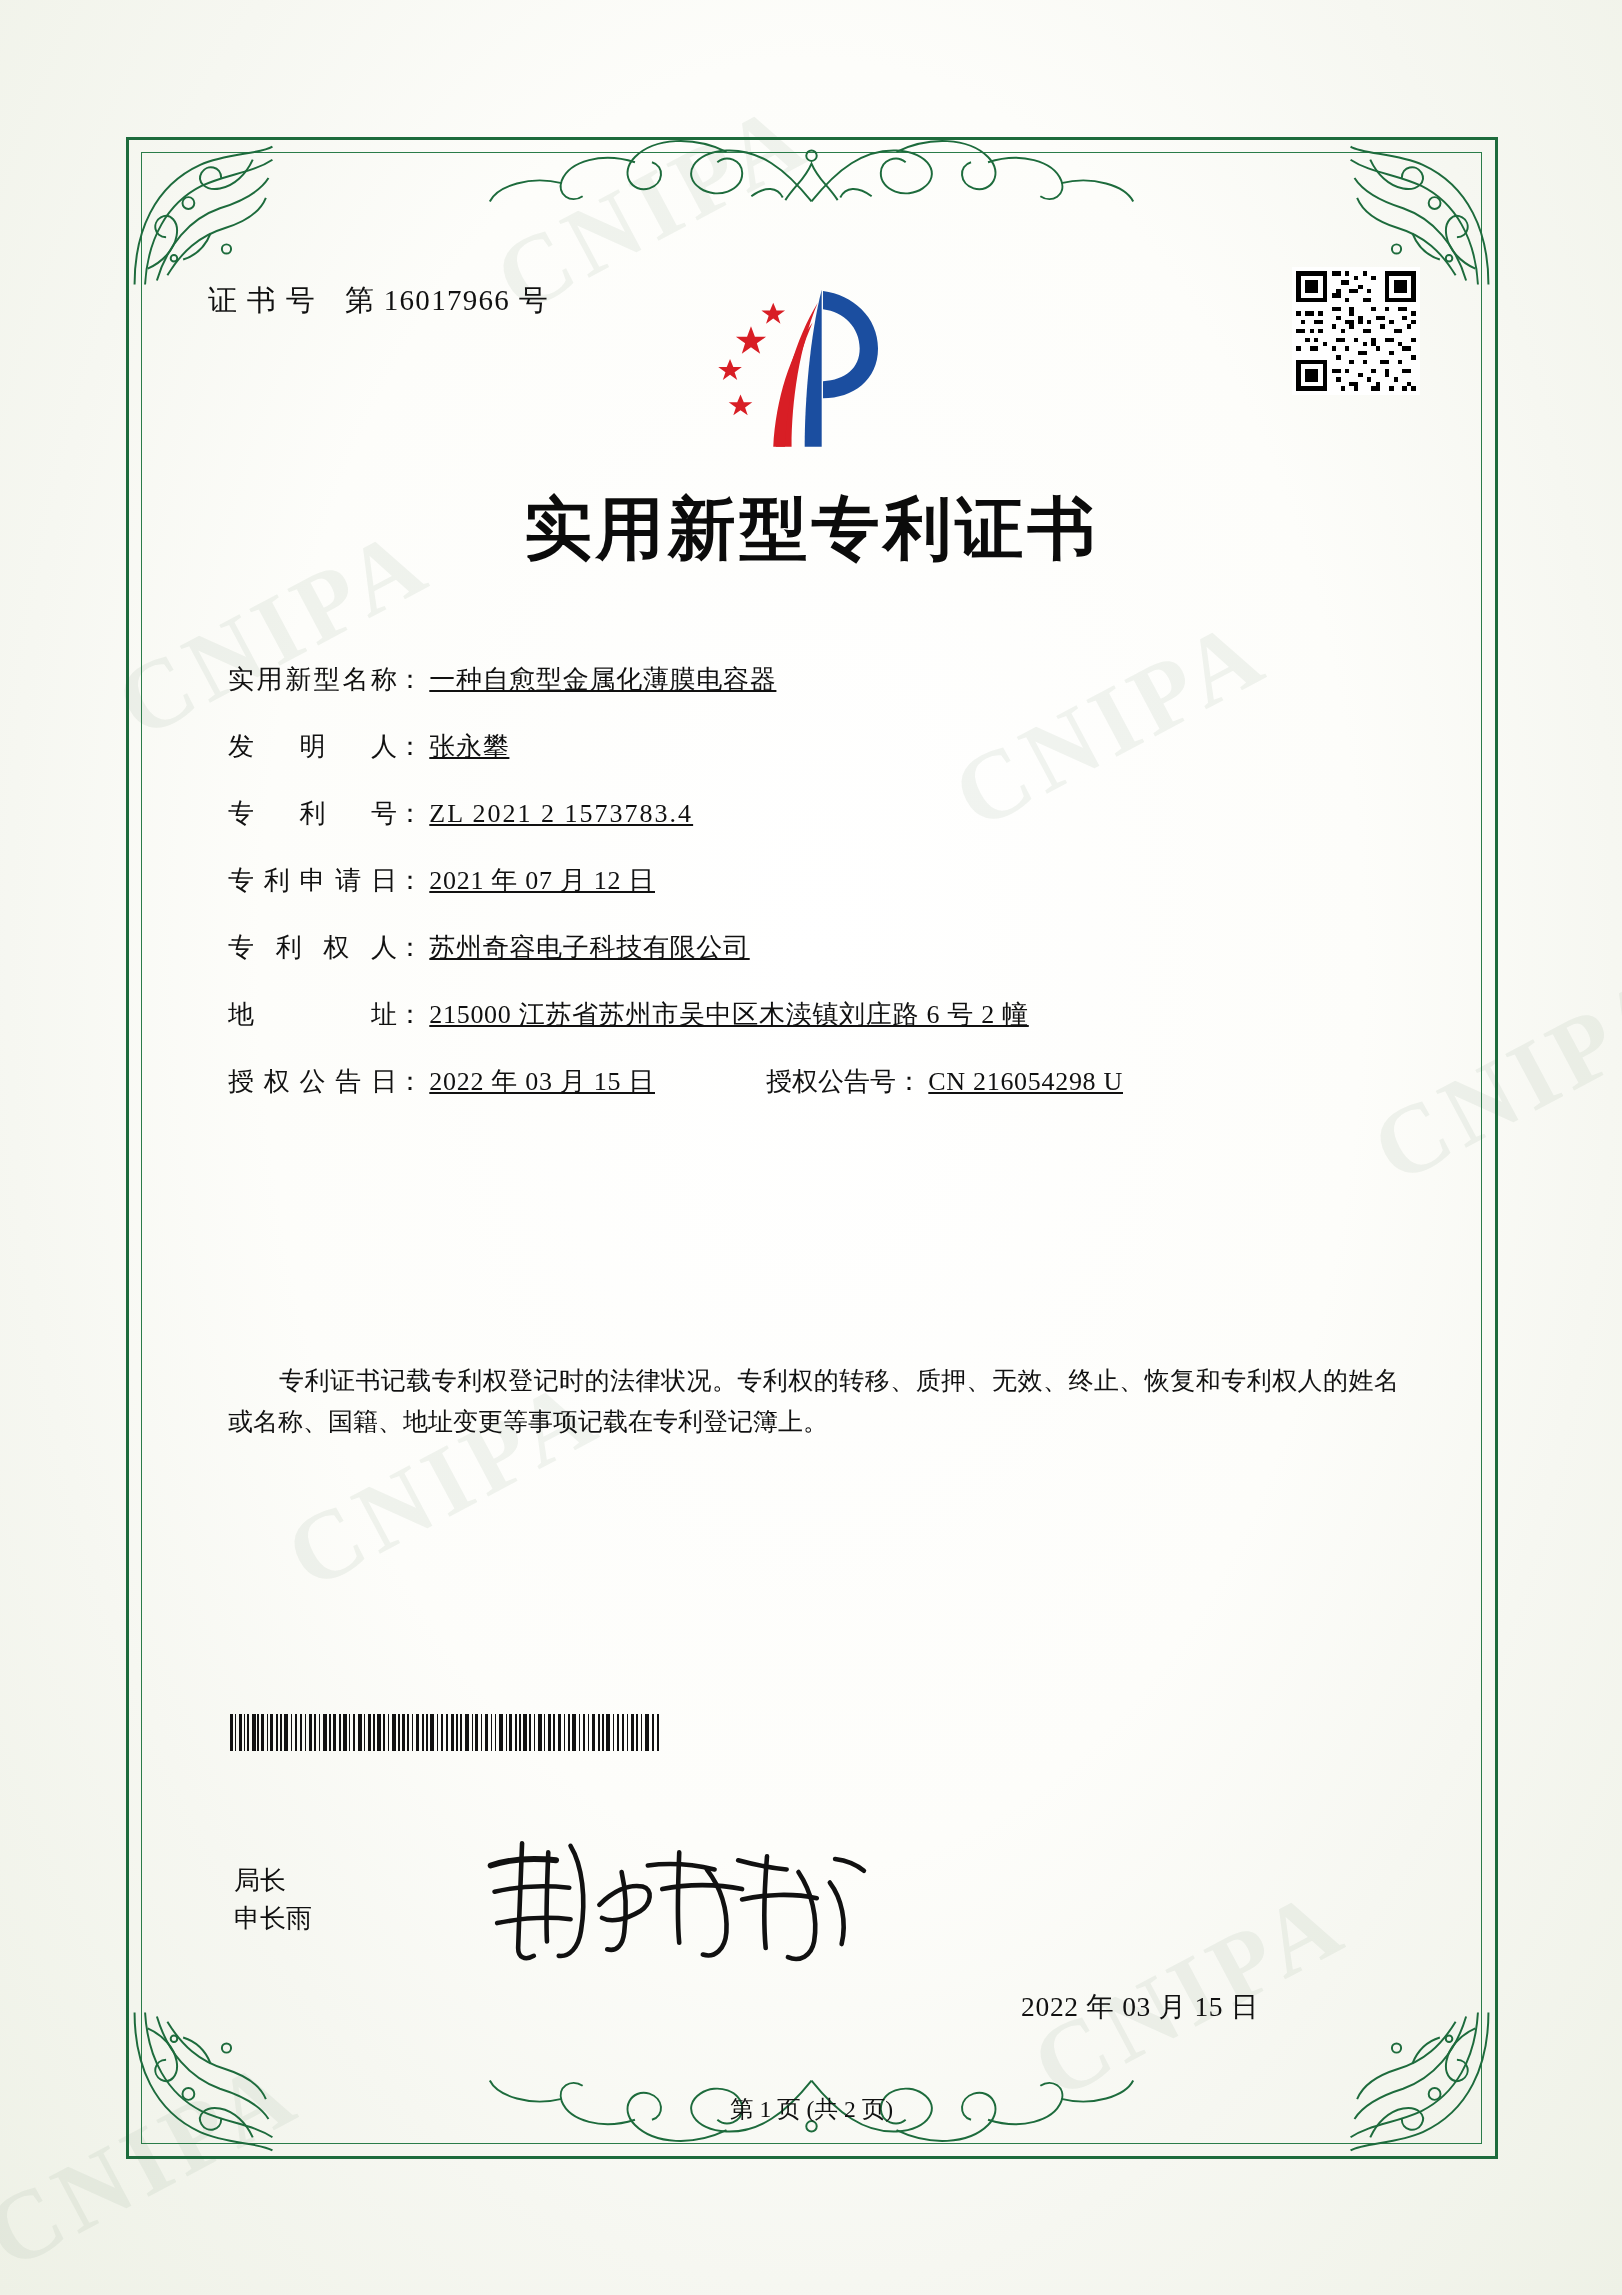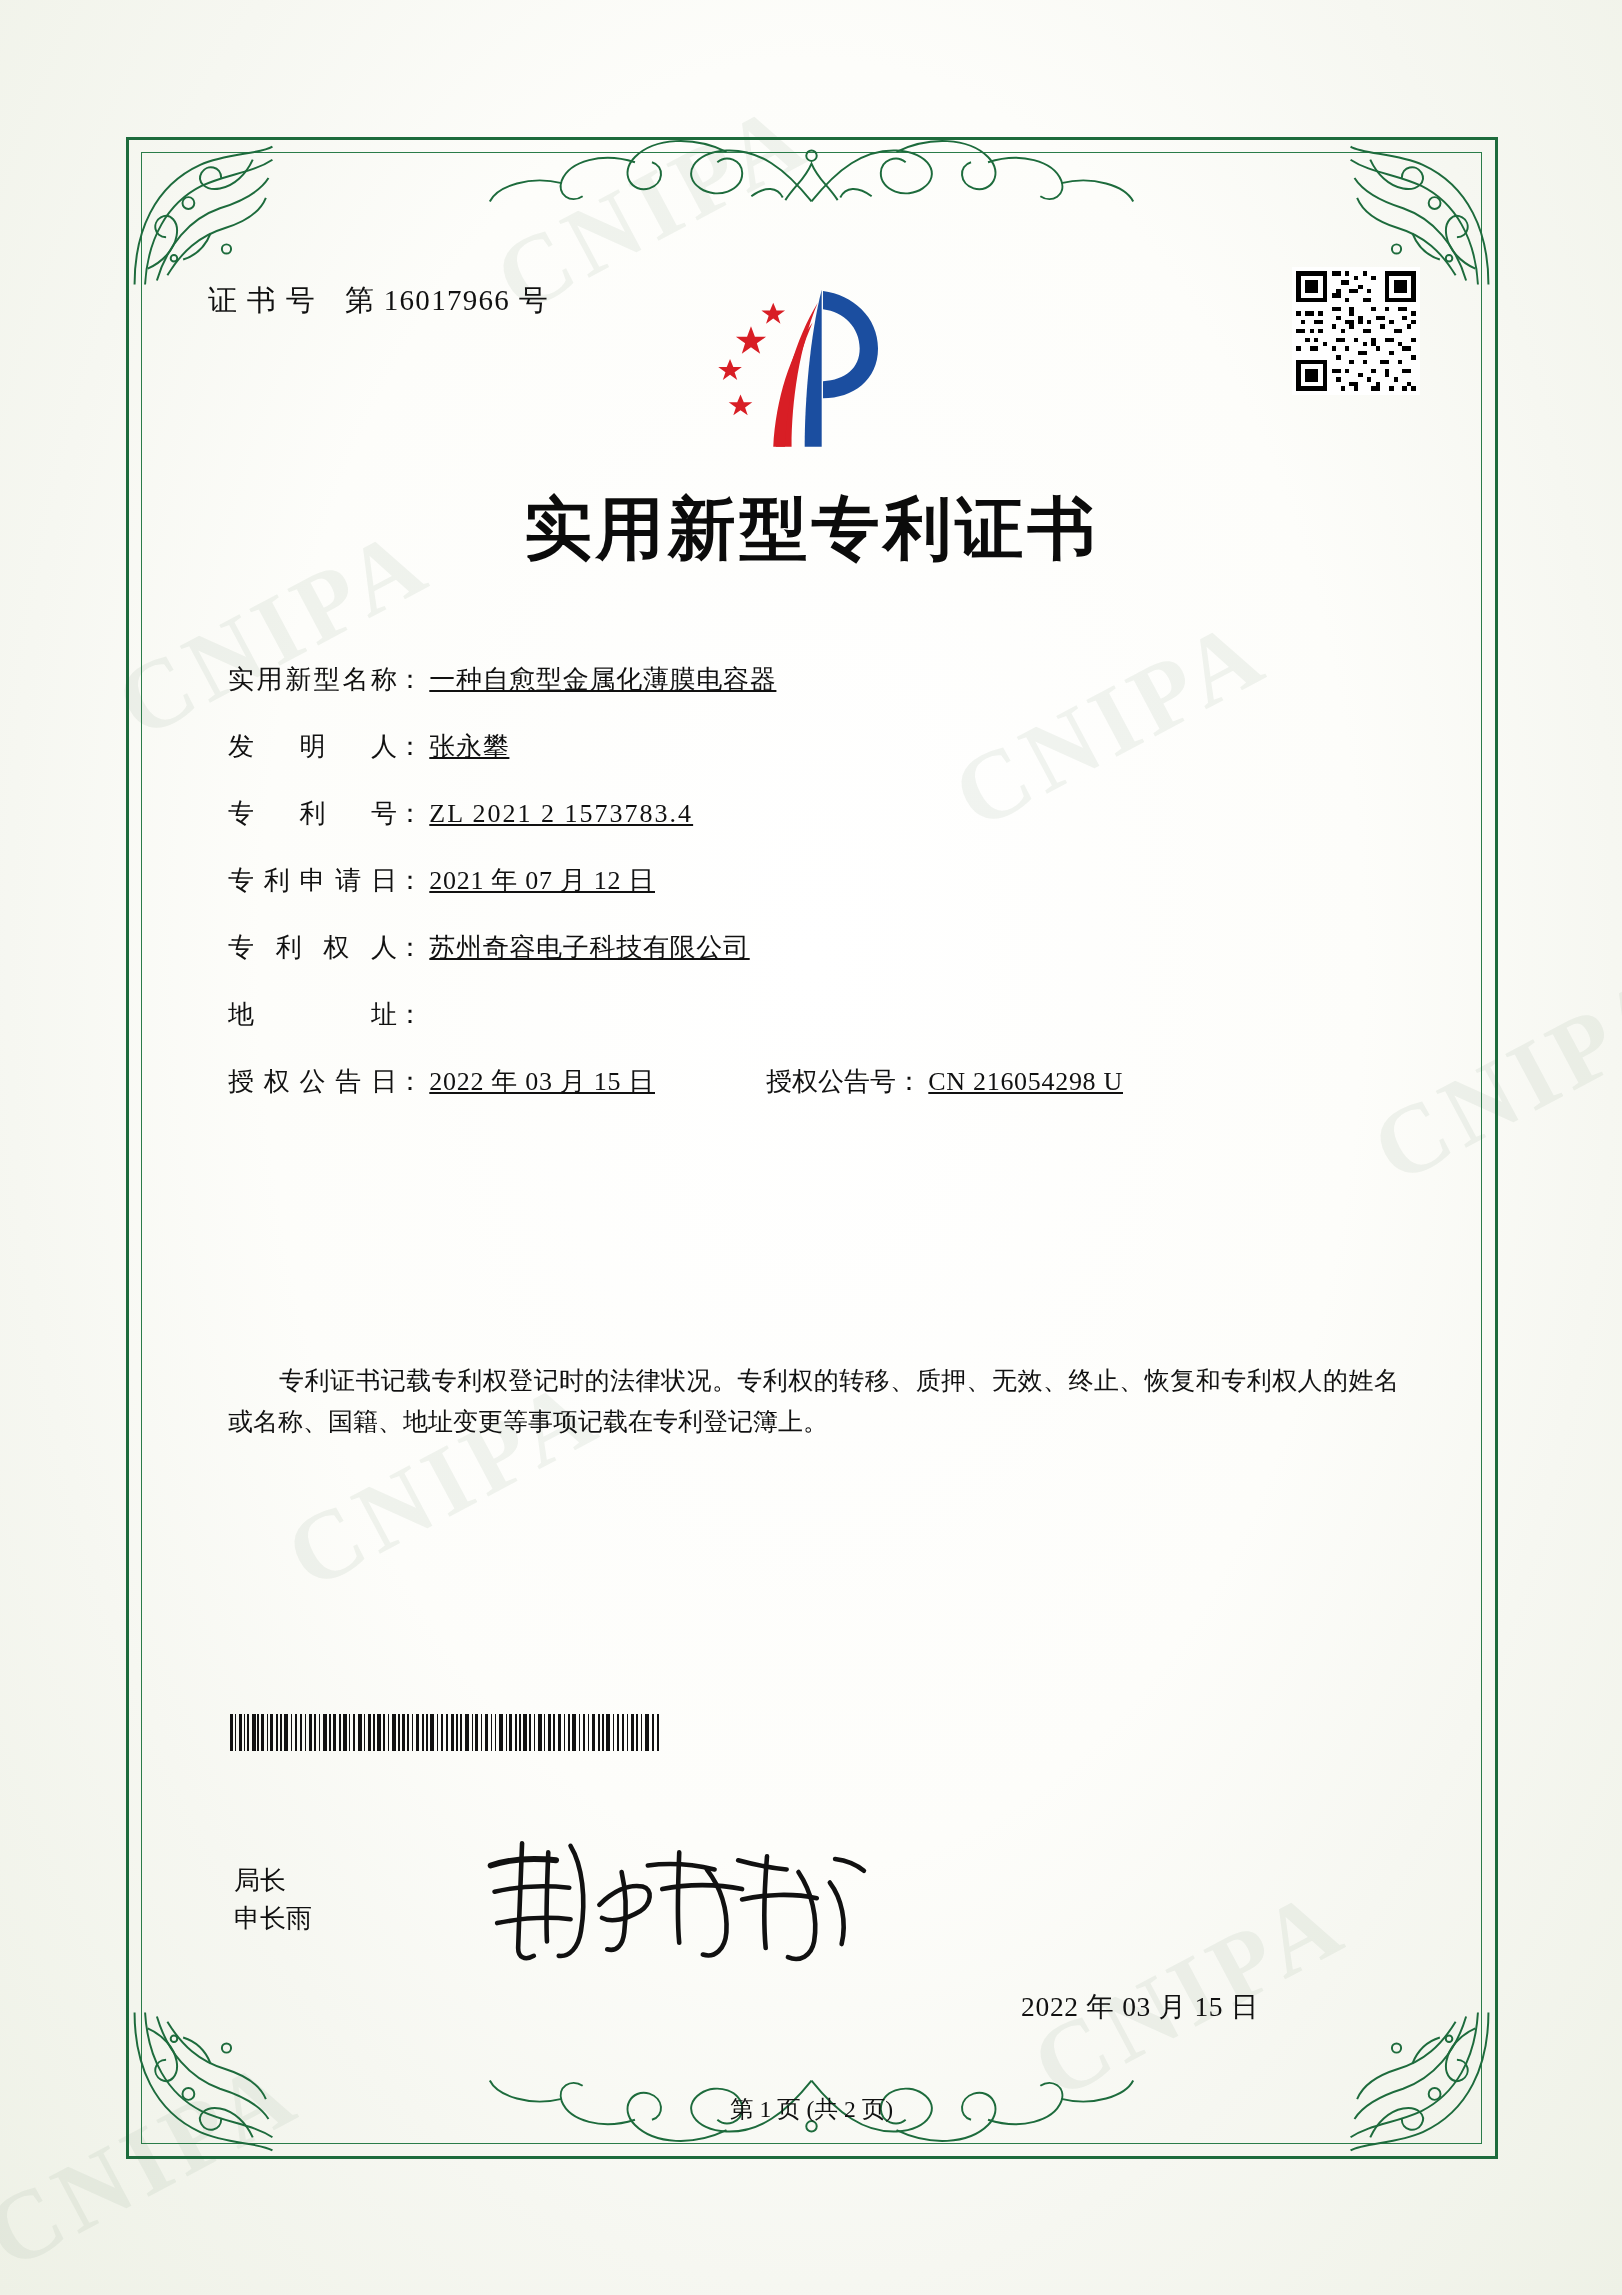--- a/index.html
+++ b/index.html
@@ -492,20 +492,21 @@
 
     <div class="field-row">
       <span class="f-label w6">专利权人</span>
       <span class="f-colon">：</span>
       <span class="f-value">苏州奇容电子科技有限公司</span>
     </div>
 
     <div class="field-row">
       <span class="f-label w6">地址</span>
       <span class="f-colon">：</span>
+      <span class="f-value">215000 江苏省苏州市吴中区木渎镇刘庄路 6 号 2 幢</span>
     </div>
 
     <div class="field-row pubrow">
       <span class="f-label w6">授权公告日</span>
       <span class="f-colon">：</span>
       <span class="f-value">2022 年 03 月 15 日</span>
       <span class="pub-gap"></span>
       <span>授权公告号</span>
       <span class="f-colon">：</span>
       <span class="f-value">CN 216054298 U</span>

